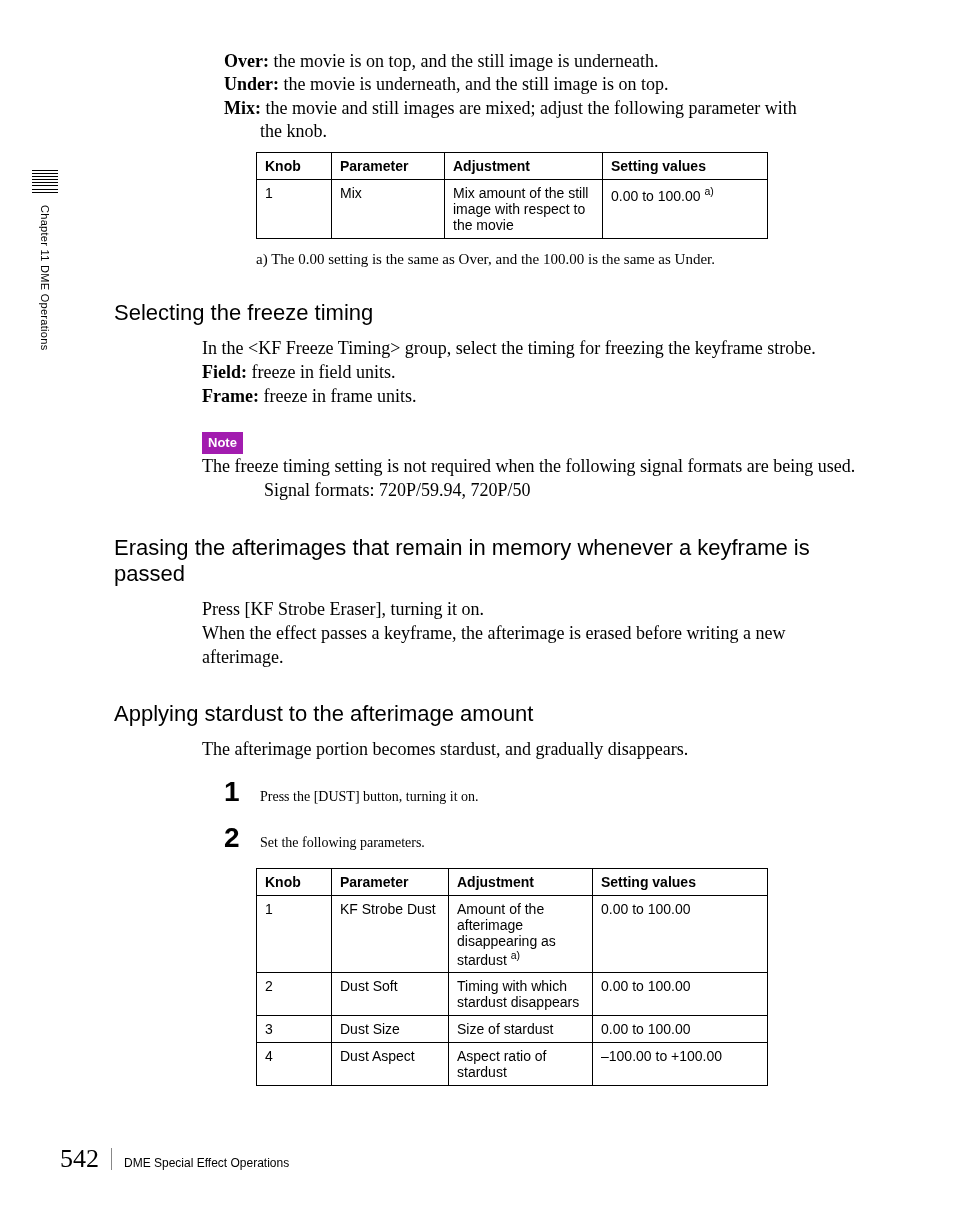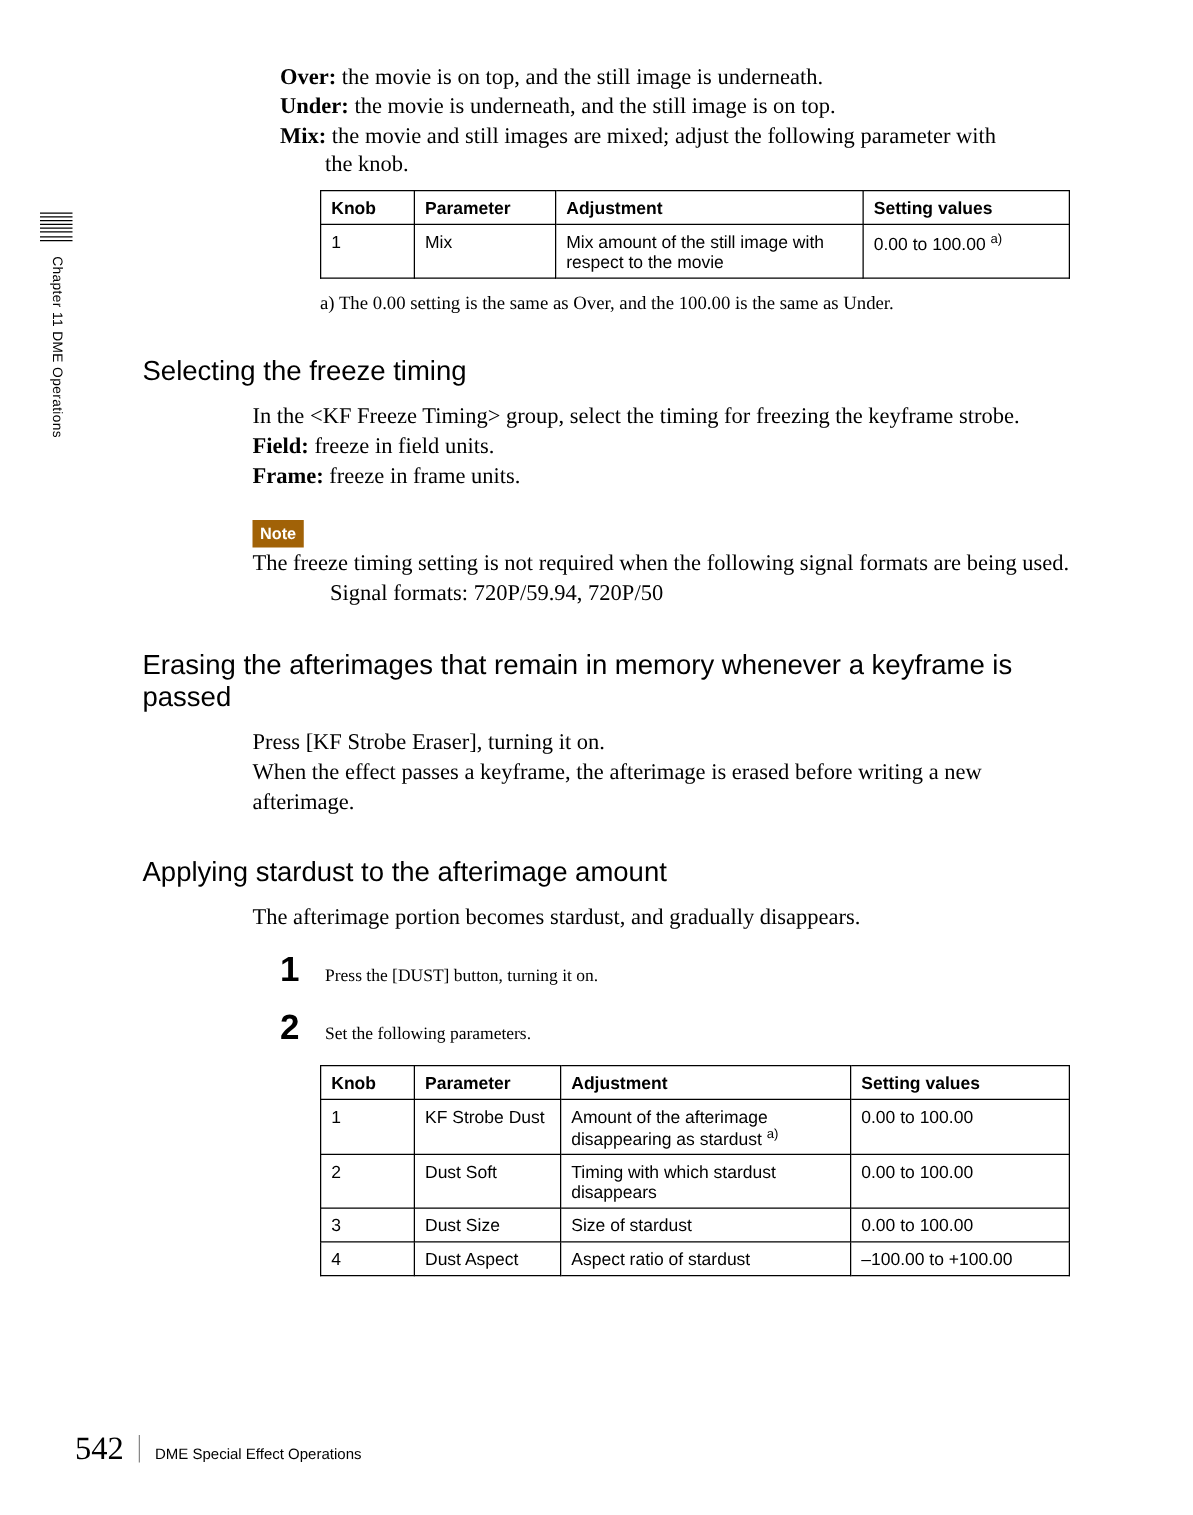--- a/index.html
+++ b/index.html
@@ -49,21 +49,21 @@
     line-height: 1.3;
   }
   .def-block .label {
     font-weight: bold;
   }
   .def-indent {
     margin-left: 36px;
   }
   table.param {
     border-collapse: collapse;
-    width: 600px;
+    width: 512px;
     margin-left: 142px;
     margin-top: 8px;
     font-family: Arial, Helvetica, sans-serif;
     font-size: 14px;
   }
   table.param th, table.param td {
     border: 1px solid #000;
     padding: 5px 8px;
     text-align: left;
     vertical-align: top;
@@ -83,21 +83,21 @@
     font-weight: normal;
     margin: 32px 0 10px 0;
   }
   .body-ind {
     margin-left: 88px;
     font-size: 18px;
     line-height: 1.35;
   }
   .note-tag {
     display: inline-block;
-    background: #a16207;
+    background: #a21caf;
     color: #fff;
     font-family: Arial, Helvetica, sans-serif;
     font-size: 13px;
     font-weight: bold;
     padding: 2px 6px;
     margin-top: 24px;
   }
   .step {
     display: flex;
     align-items: baseline;

